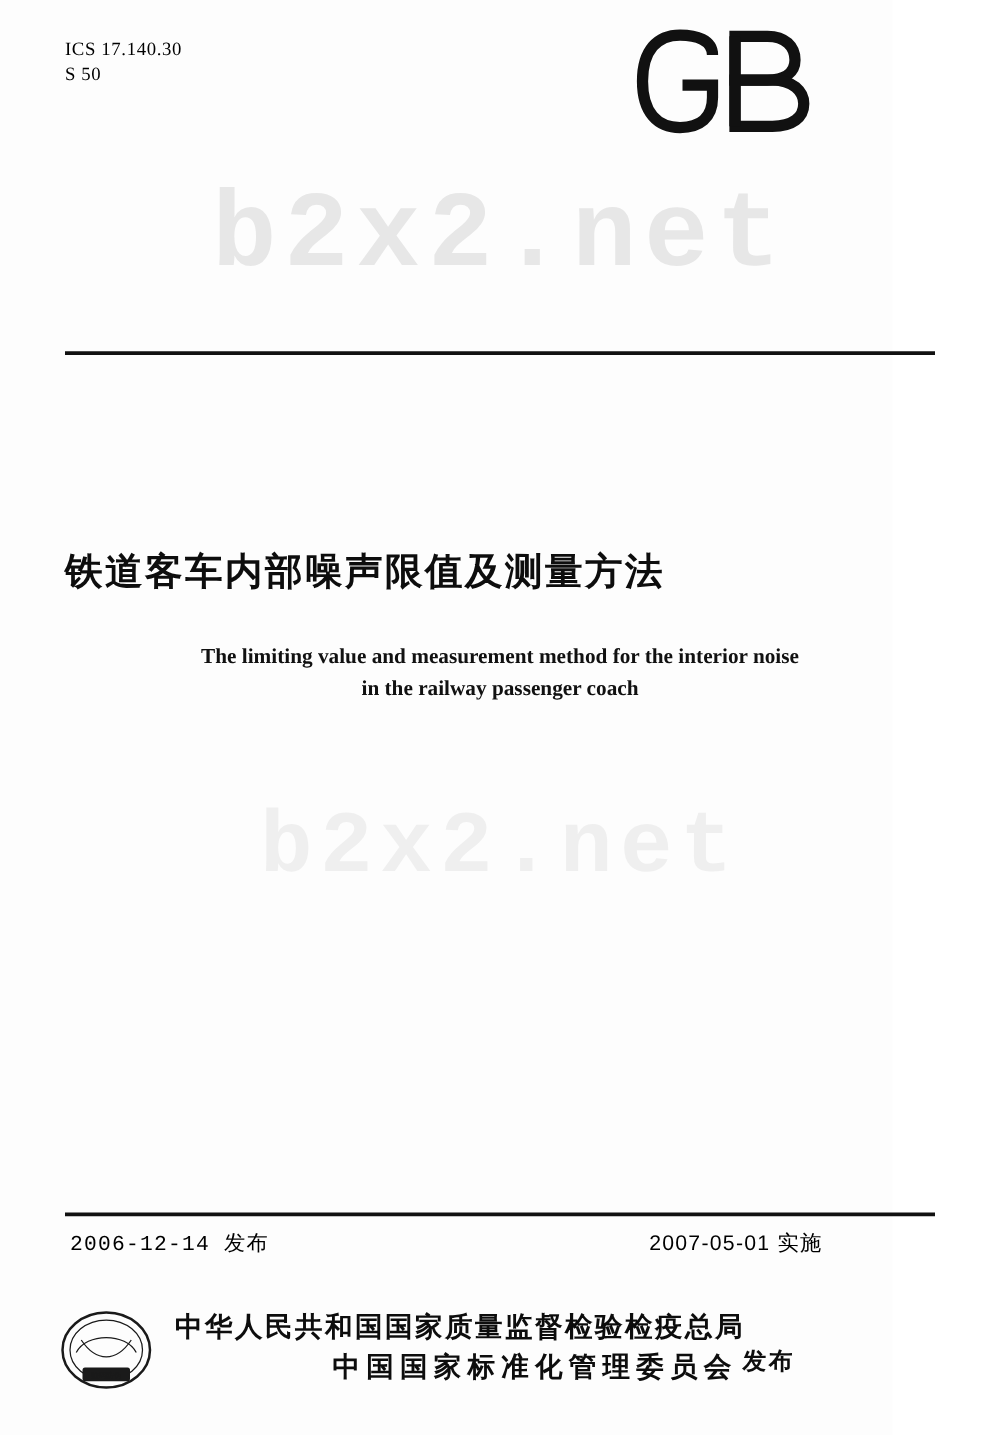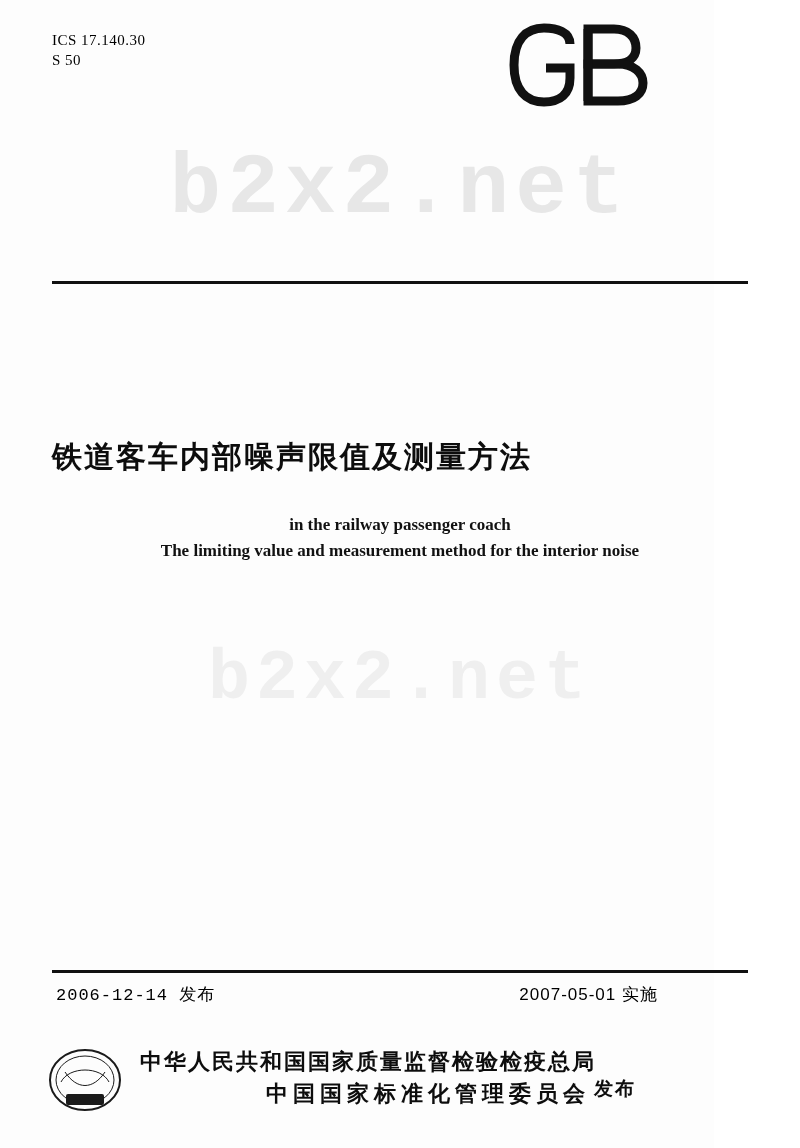--- a/index.html
+++ b/index.html
@@ -234,22 +234,22 @@
 
   <div class="watermark">b2x2.net</div>
   <div class="watermark watermark-2">b2x2.net</div>
 
 
 
   <div class="rule-top"></div>
 
   <div class="doc-title-cn">铁道客车内部噪声限值及测量方法</div>
   <div class="doc-title-en">
+    <div>The limiting value and measurement method for the interior noise</div>
     <div>in the railway passenger coach</div>
-    <div>The limiting value and measurement method for the interior noise</div>
   </div>
 
   <div class="rule-bottom"></div>
 
   <div class="issue-date">2006-12-14 发布</div>
   <div class="effective-date">2007-05-01 实施</div>
 
   <div class="issuer-seal">
     <svg viewBox="0 0 76 76" width="76" height="76" aria-hidden="true">
       <ellipse cx="38" cy="38" rx="35" ry="30" fill="none" stroke="#1a1a1a" stroke-width="2"></ellipse>

